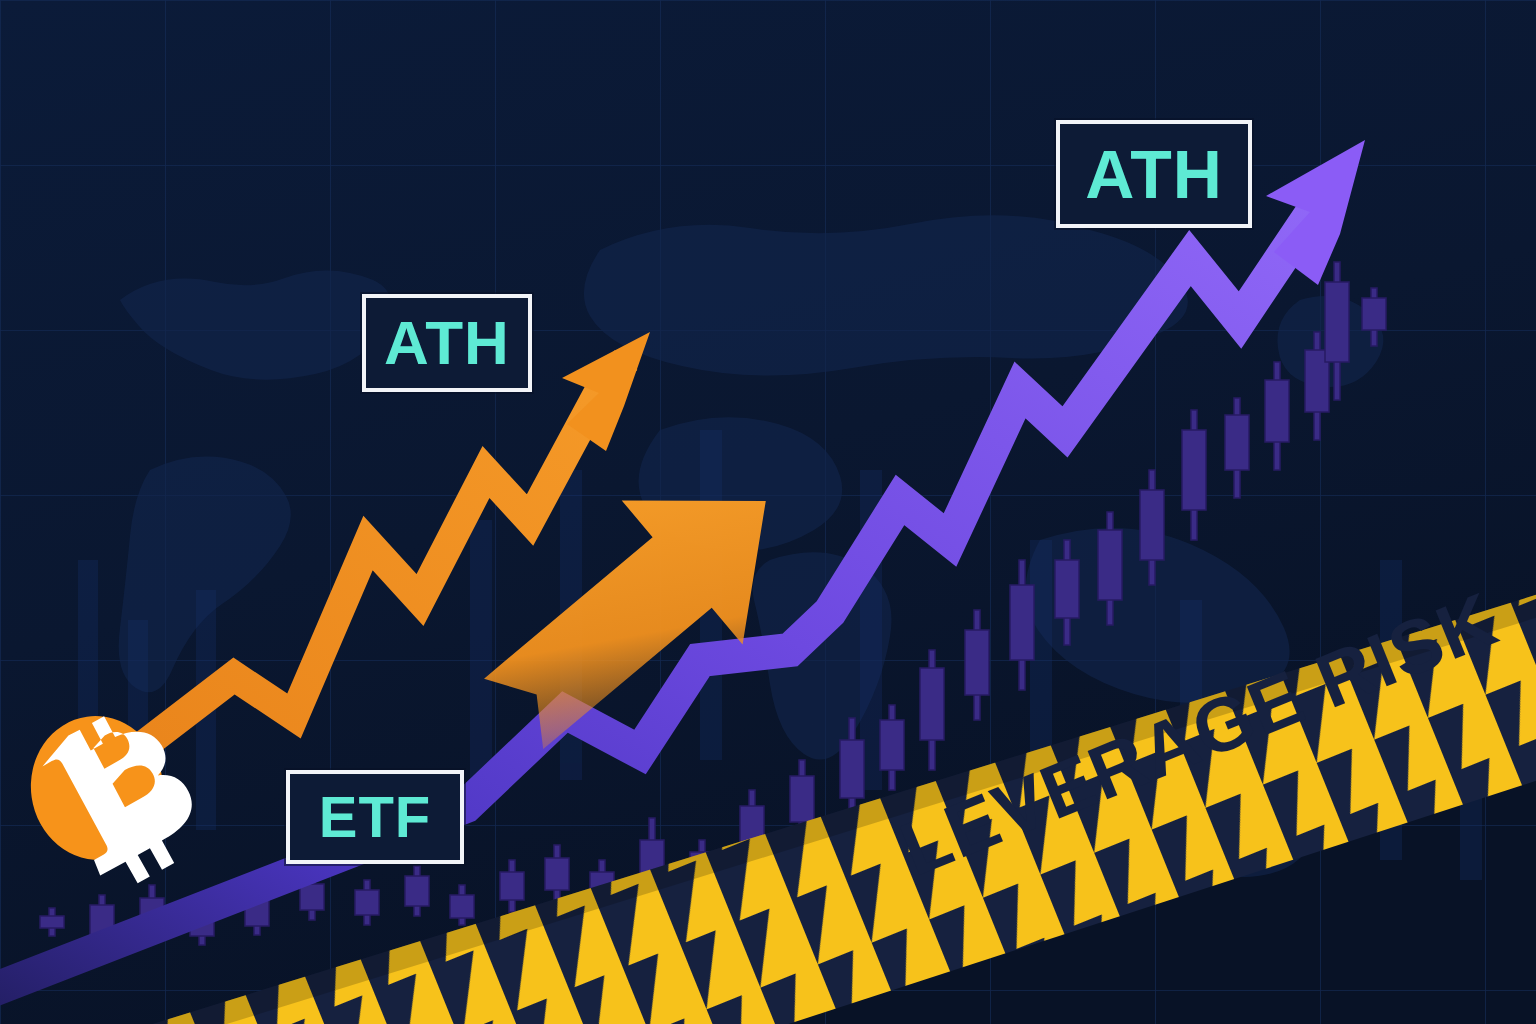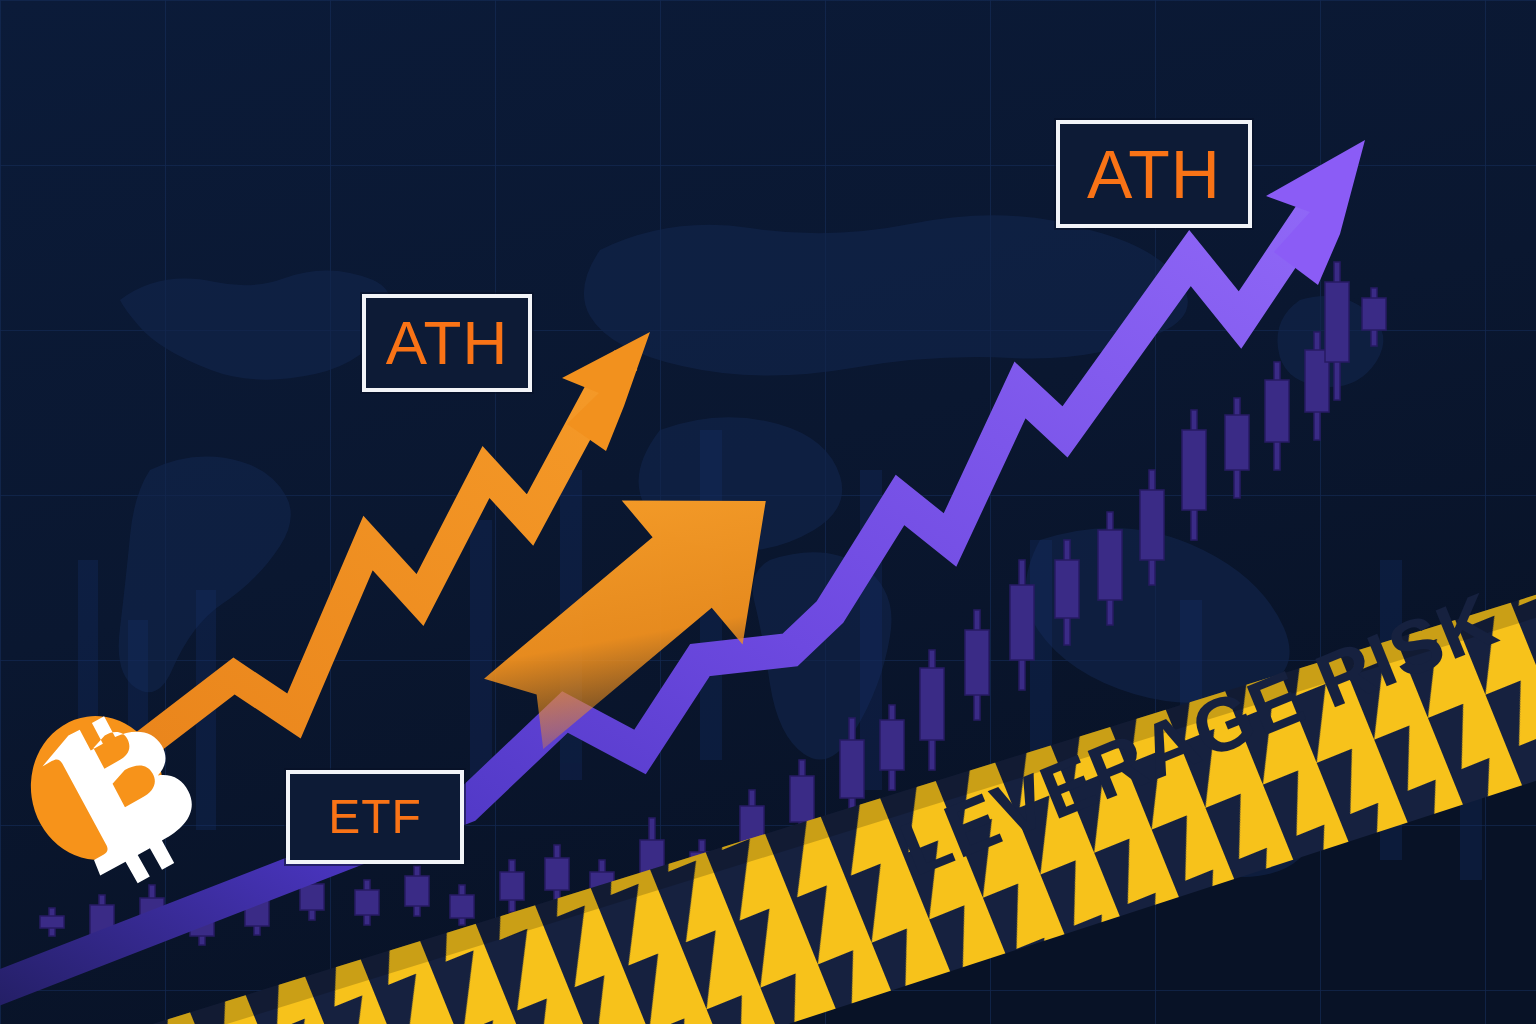--- a/index.html
+++ b/index.html
@@ -27,32 +27,32 @@
     position:absolute;
     box-sizing:border-box;
     background:#0d1b36;
     border:4px solid #f2f4f8;
     display:flex;
     align-items:center;
     justify-content:center;
     box-shadow:0 0 0 2px rgba(8,16,38,.55);
   }
   .tagbox span{
-    color:#f97316;
-    font-weight:400;
+    color:#5eead4;
+    font-weight:700;
     letter-spacing:1px;
     line-height:1;
     display:block;
   }
   #tag-ath-1{ left:362px; top:294px; width:170px; height:98px; }
   #tag-ath-1 span{ font-size:62px; }
   #tag-ath-2{ left:1056px; top:120px; width:196px; height:108px; }
   #tag-ath-2 span{ font-size:68px; }
   #tag-etf{ left:286px; top:770px; width:178px; height:94px; }
-  #tag-etf span{ font-size:48px; }
+  #tag-etf span{ font-size:58px; }
 
   
   #watermark{
     position:absolute;
     left:600px; top:40px;
     font-size:72px;
     font-weight:700;
     letter-spacing:2px;
     color:#16306a;
     opacity:.85;

